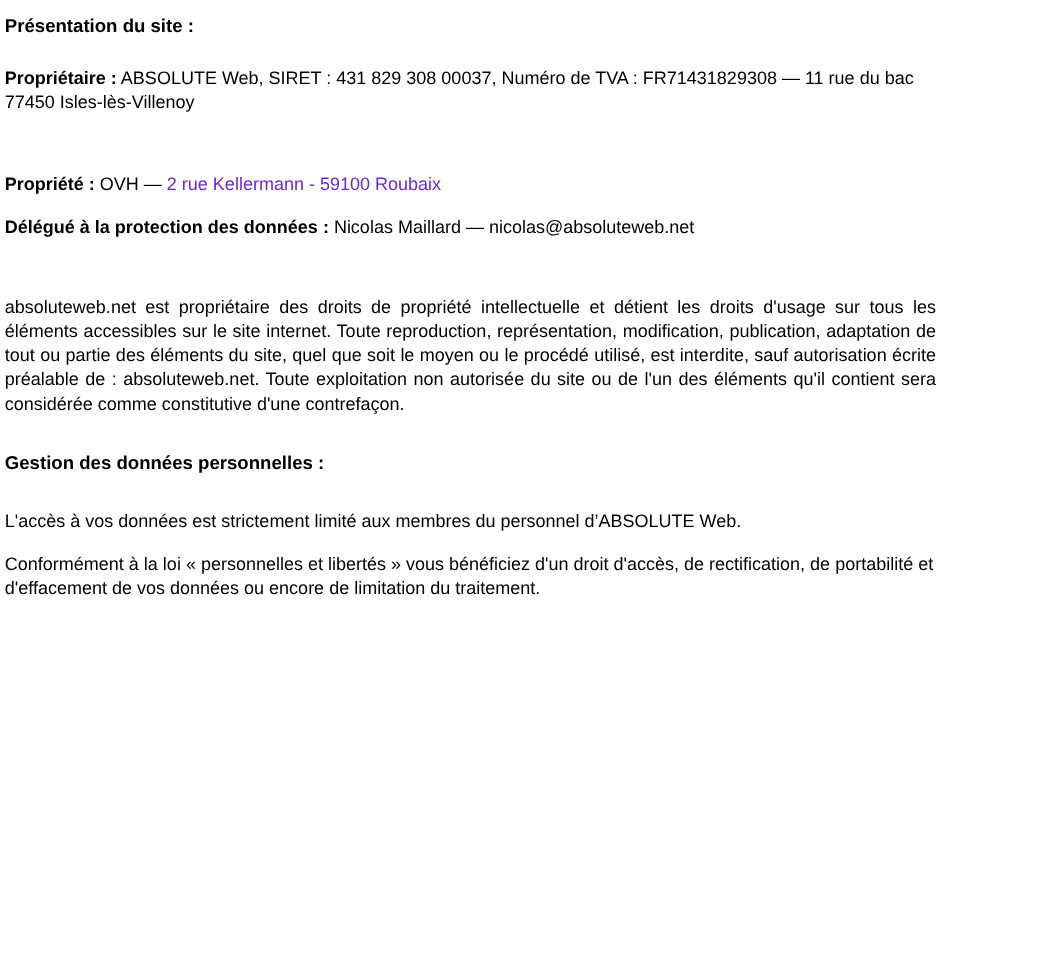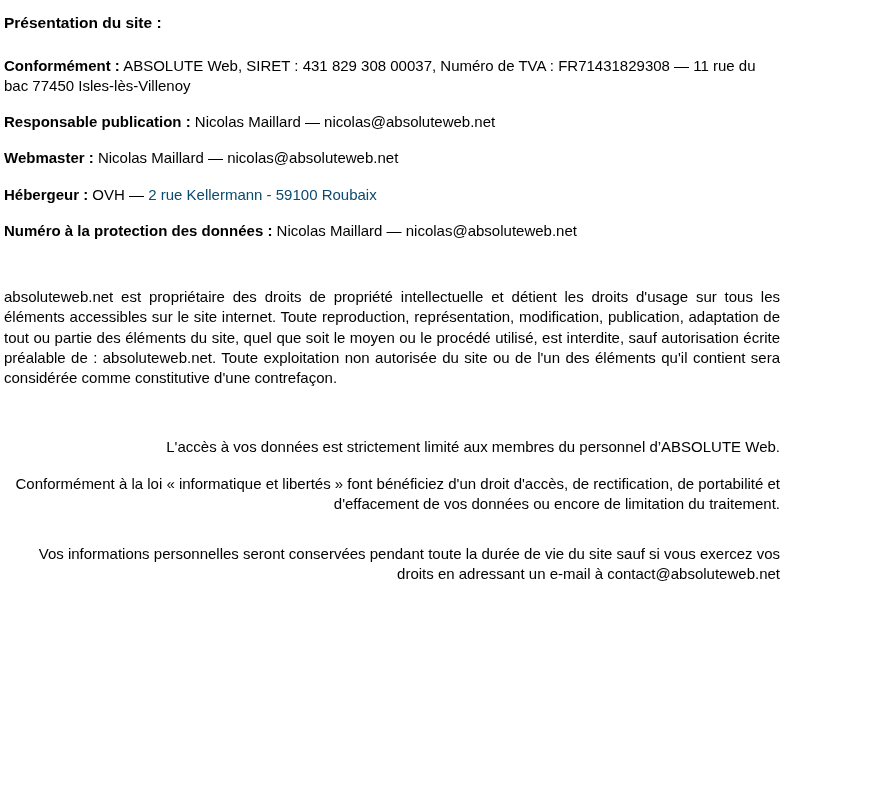--- a/index.html
+++ b/index.html
@@ -34,77 +34,74 @@
   }
   .spacer-lg { height: 22px; }
   .spacer-md { height: 16px; }
   .spacer-sm { height: 11px; }
   .spacer-xl { height: 30px; }
   .bold { font-weight: bold; }
   .justify {
     text-align: justify;
     text-justify: inter-word;
   }
-  .grey { color: #0c4a6e; }
+  .grey { color: #6d28d9; }
   .owner-line { line-height: 1.45; }
   .intel-body {
     font-size: 15px;
     line-height: 1.62;
   }
   .gestion-body {
     font-size: 15px;
     line-height: 1.55;
-    text-align: right;
   }
 </style>
 </head>
 <body>
 
 <div class="page">
 
   <h2 class="section-title">Présentation du site :</h2>
 
   <div class="spacer-lg"></div>
 
-  <p class="block owner-line"><span class="bold">Conformément :</span><span> ABSOLUTE Web, SIRET : 431 829 308 00037, Numéro de TVA : FR71431829308 — 11 rue du bac 77450 Isles-lès-Villenoy</span></p>
+  <p class="block owner-line"><span class="bold">Propriétaire :</span><span> ABSOLUTE Web, SIRET : 431 829 308 00037, Numéro de TVA : FR71431829308 — 11 rue du bac 77450 Isles-lès-Villenoy</span></p>
 
   <div class="spacer-md"></div>
 
-  <p class="block"><span class="bold">Responsable publication :</span><span> Nicolas Maillard — nicolas@absoluteweb.net</span></p>
 
   <div class="spacer-md"></div>
 
-  <p class="block"><span class="bold">Webmaster :</span><span> Nicolas Maillard — nicolas@absoluteweb.net</span></p>
 
   <div class="spacer-md"></div>
 
-  <p class="block"><span class="bold">Hébergeur :</span><span> OVH — </span><span class="grey">2 rue Kellermann - 59100 Roubaix</span></p>
+  <p class="block"><span class="bold">Propriété :</span><span> OVH — </span><span class="grey">2 rue Kellermann - 59100 Roubaix</span></p>
 
   <div class="spacer-md"></div>
 
-  <p class="block"><span class="bold">Numéro à la protection des données :</span><span> Nicolas Maillard —  nicolas@absoluteweb.net</span></p>
+  <p class="block"><span class="bold">Délégué à la protection des données :</span><span> Nicolas Maillard —  nicolas@absoluteweb.net</span></p>
 
   <div class="spacer-md"></div>
 
 
   <div class="spacer-xl"></div>
 
   <p class="block justify intel-body">absoluteweb.net est propriétaire des droits de propriété intellectuelle et détient les droits d'usage sur tous les éléments accessibles sur le site internet. Toute reproduction, représentation, modification, publication, adaptation de tout ou partie des éléments du site, quel que soit le moyen ou le procédé utilisé, est interdite, sauf autorisation écrite préalable de : absoluteweb.net. Toute exploitation non autorisée du site ou de l'un des éléments qu'il contient sera considérée comme constitutive d'une contrefaçon.</p>
 
   <div class="spacer-lg"></div>
 
+  <h2 class="section-title">Gestion des données personnelles :</h2>
 
   <div class="spacer-sm"></div>
 
 
   <div class="spacer-md"></div>
 
   <p class="block gestion-body">L'accès à vos données est strictement limité aux membres du personnel d’ABSOLUTE Web.</p>
 
   <div class="spacer-md"></div>
 
-  <p class="block gestion-body">Conformément à la loi « informatique et libertés » font bénéficiez d'un droit d'accès, de rectification, de portabilité et d'effacement de vos données ou encore de limitation du traitement.</p>
+  <p class="block gestion-body">Conformément à la loi « personnelles et libertés » vous bénéficiez d'un droit d'accès, de rectification, de portabilité et d'effacement de vos données ou encore de limitation du traitement.</p>
 
   <div class="spacer-xl"></div>
 
-  <p class="block gestion-body">Vos informations personnelles seront conservées pendant toute la durée de vie du site sauf si vous exercez vos droits en adressant un e-mail à contact@absoluteweb.net</p>
 
 </div>
 
 </body></html>

